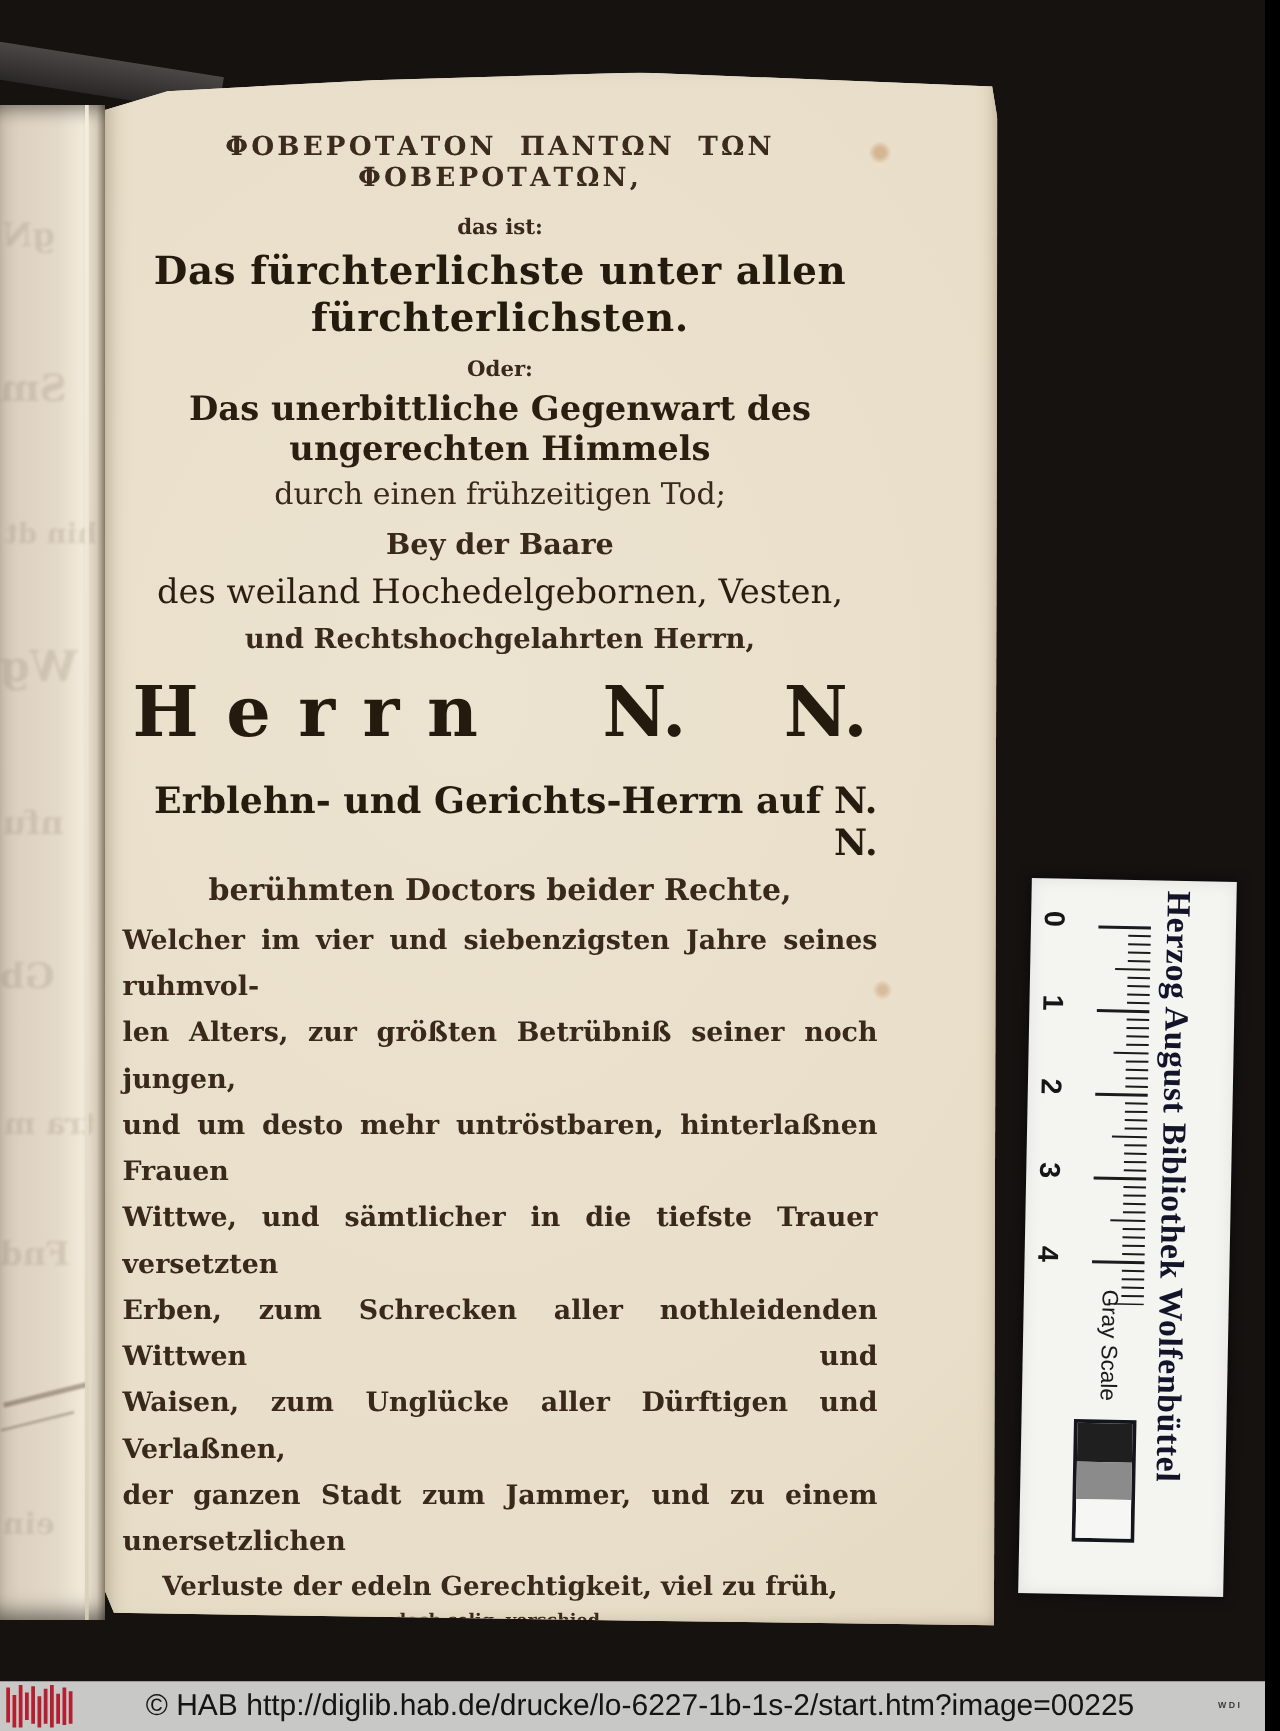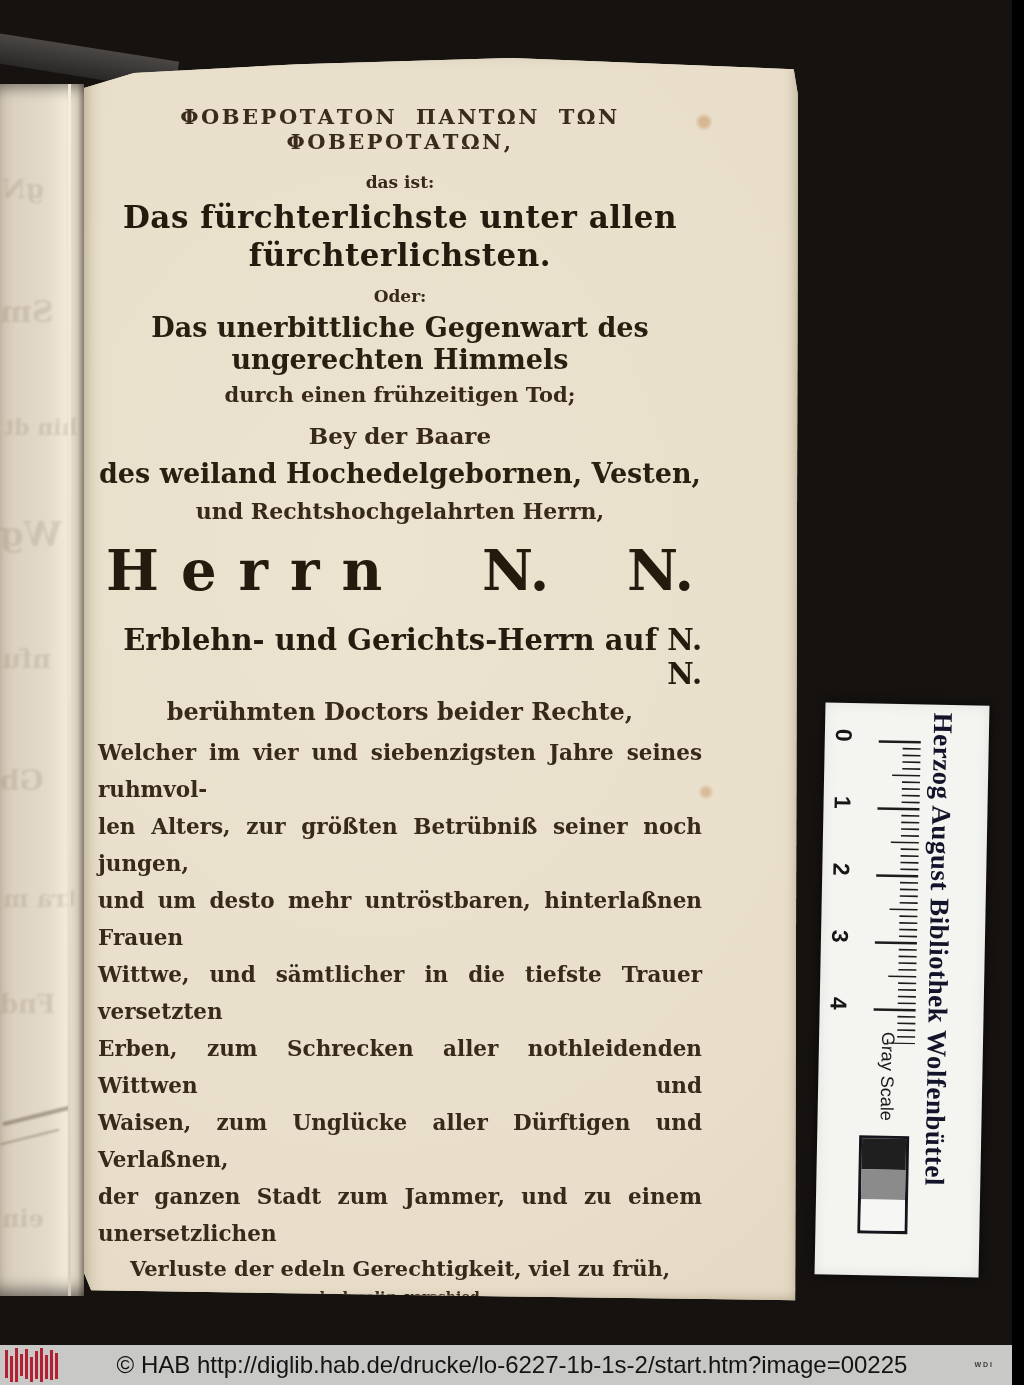--- a/index.html
+++ b/index.html
@@ -33,23 +33,23 @@
     clip-path:polygon(0% 2.4%,7% 1.2%,30% .5%,60% 0%,99.4% .9%,100% 3%,99.6% 99.7%,60% 99.4%,1% 98.9%,0% 97.5%);
     box-shadow:inset -8px -10px 14px -8px rgba(110,92,62,.5), inset 10px 0 18px -10px rgba(110,92,62,.55);
     color:#38291b;}
   .page-inner{position:absolute;left:14px;top:44px;width:604px;text-align:center;}
 
   .greek{font-size:21px;letter-spacing:2.5px;word-spacing:9px;font-weight:600;color:#3a2b1d;margin-top:2px;}
   .small-label{font-size:17px;margin-top:18px;font-weight:600;}
   .main-title{font-size:31px;line-height:38px;font-weight:700;color:#241a0e;margin-top:6px;letter-spacing:.5px;}
   .oder{font-size:17px;margin-top:12px;font-weight:600;}
   .subtitle1{font-size:27px;line-height:32px;font-weight:700;color:#2a1e11;margin-top:6px;}
-  .subtitle2{font-size:21px;line-height:26px;font-weight:700;margin-top:6px;}
+  .subtitle2{font-size:24px;line-height:26px;font-weight:400;margin-top:6px;}
   .bey{font-size:23px;line-height:28px;font-weight:600;margin-top:14px;}
-  .ded1{font-size:27px;line-height:32px;font-weight:700;color:#2a1e11;margin-top:8px;}
+  .ded1{font-size:27px;line-height:32px;font-weight:400;color:#2a1e11;margin-top:8px;}
   .ded2{font-size:22px;line-height:27px;font-weight:600;margin-top:8px;}
   .herrn-row{display:flex;align-items:baseline;margin-top:12px;padding:0 8px;
     font-size:56px;font-weight:700;color:#241a0e;}
   .herrn-row .w{letter-spacing:22px;}
   .herrn-row .gap{flex:1;}
   .erblehn{font-size:29px;line-height:34px;font-weight:700;color:#261b0f;margin-top:20px;text-align:right;}
   .doctors{font-size:24px;line-height:29px;font-weight:700;margin-top:6px;}
   .eulogy{margin-top:8px;text-align:justify;}
   .eulogy div{font-size:21.5px;line-height:37px;font-weight:600;text-align:justify;text-align-last:justify;}
   .cline1{font-size:21px;line-height:30px;font-weight:600;margin-top:2px;}

